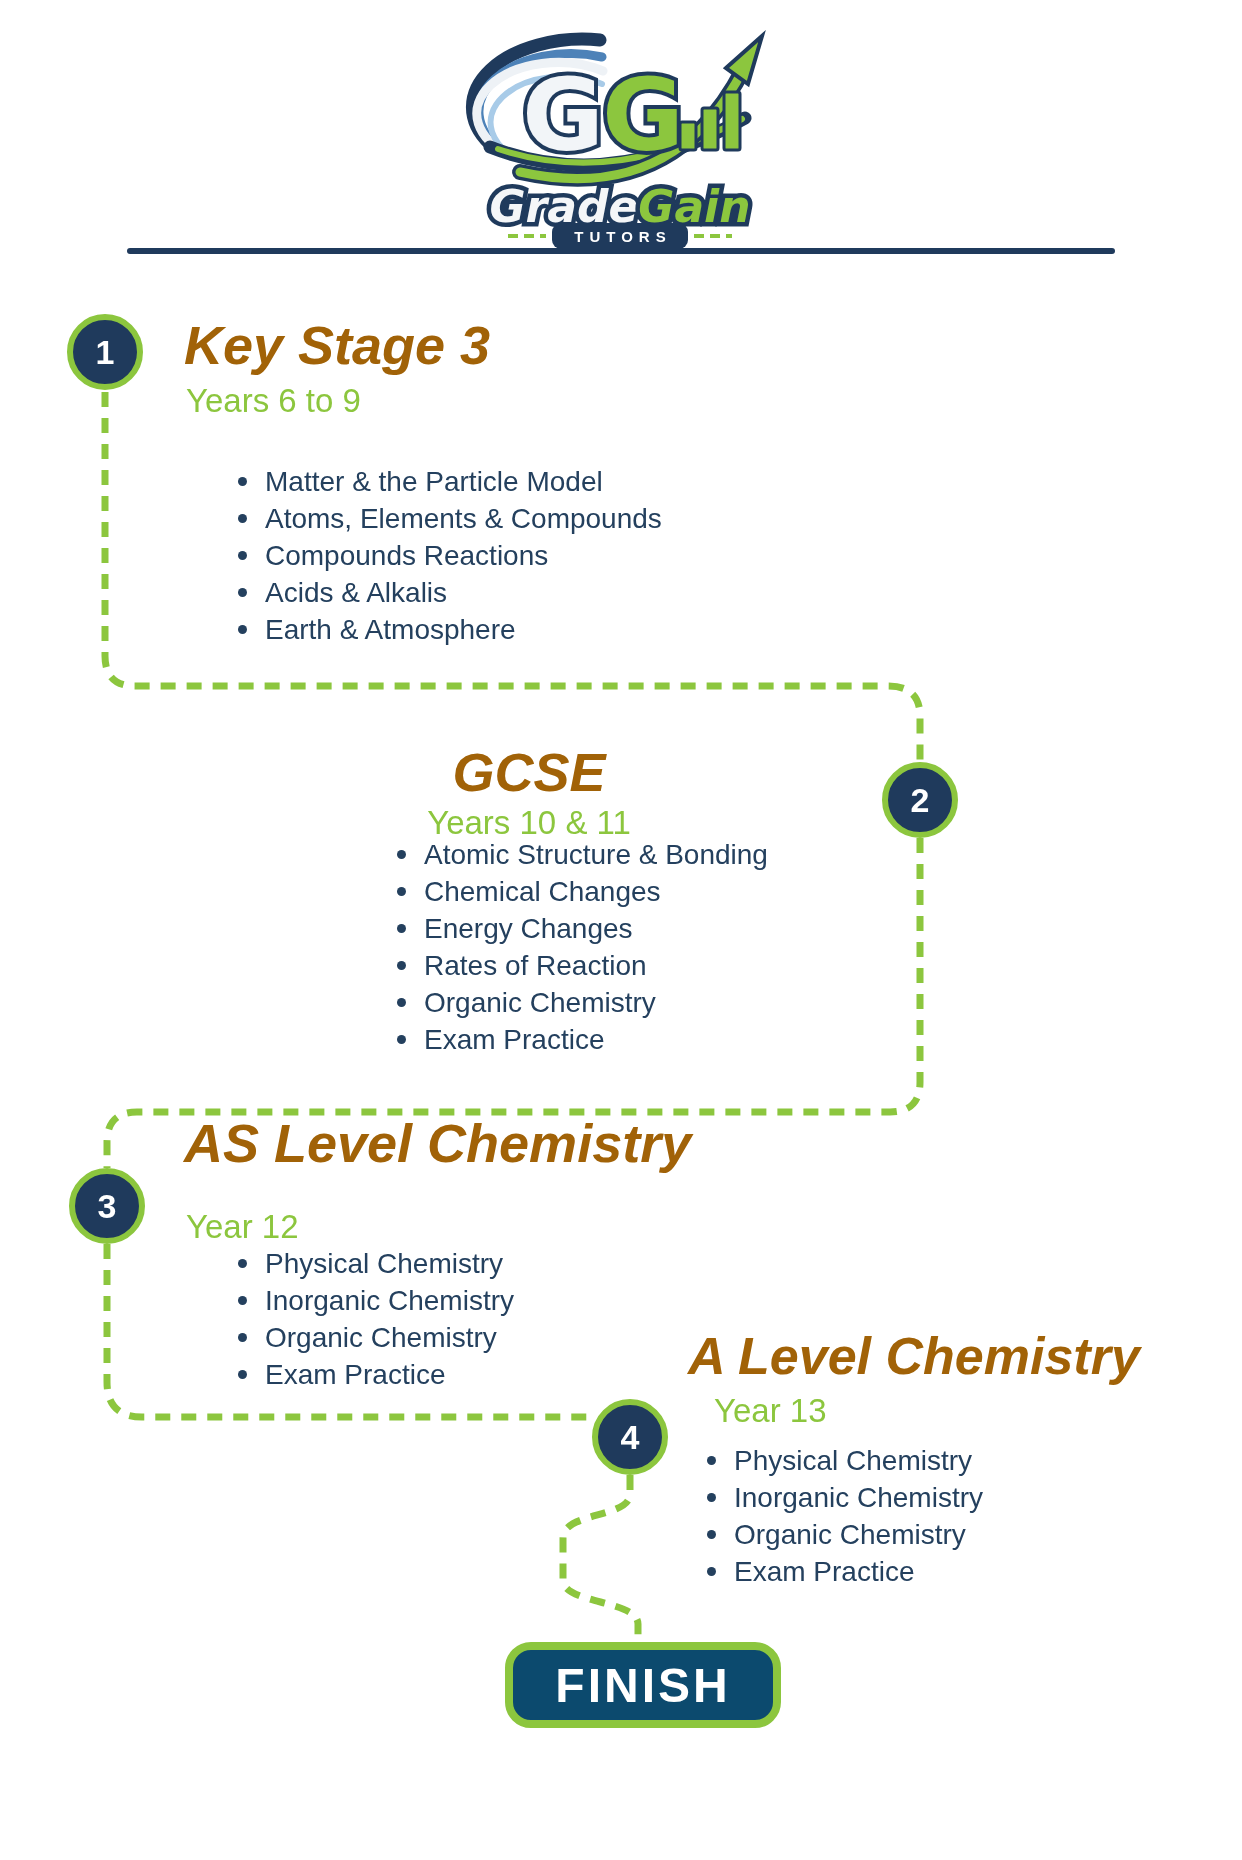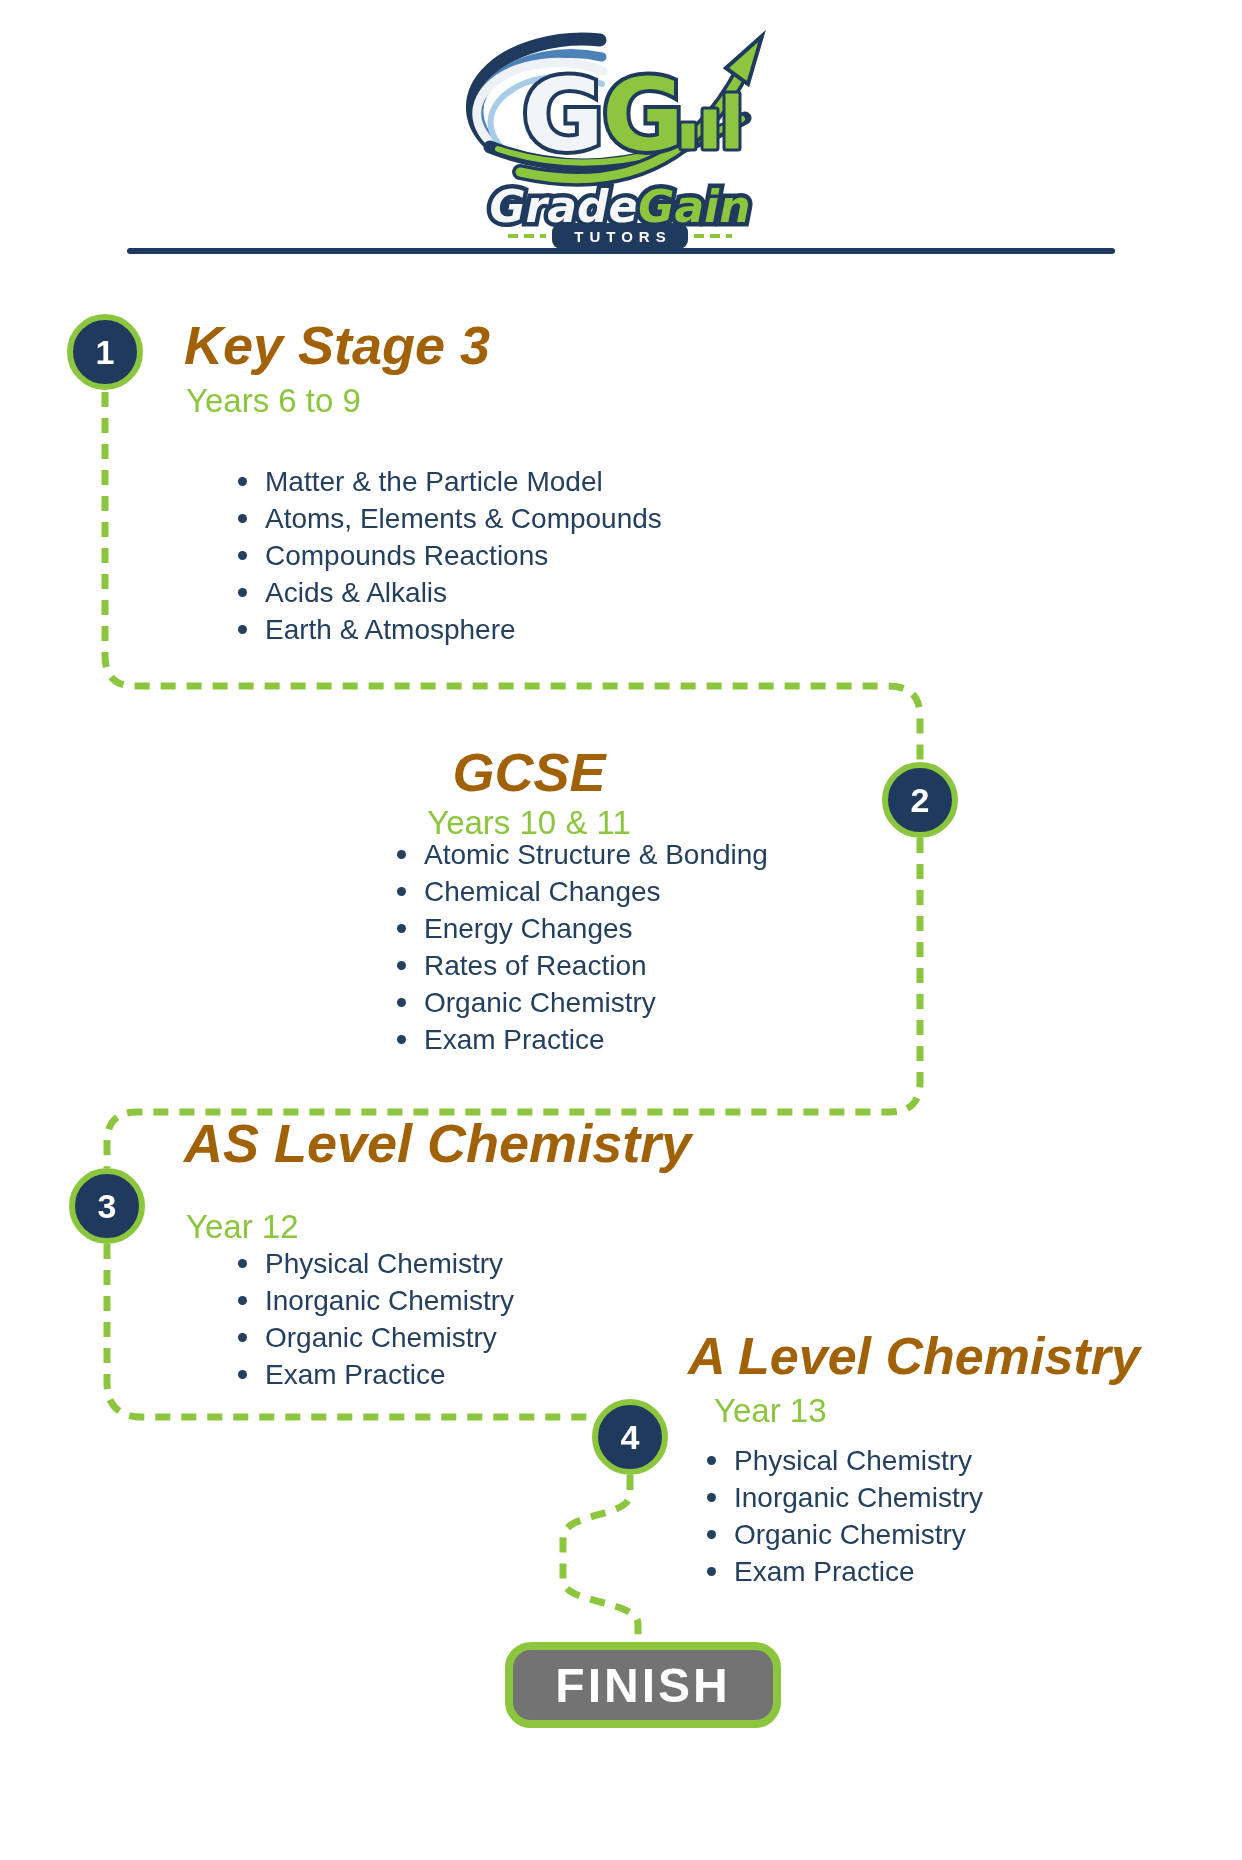--- a/index.html
+++ b/index.html
@@ -27,21 +27,21 @@
   ul.bullets li{
     position:relative;font-size:28px;line-height:37px;color:#24405e;white-space:nowrap;
   }
   ul.bullets li::before{
     content:"";position:absolute;left:-27px;top:14px;width:9px;height:9px;border-radius:50%;background:#24405e;
   }
   .center-block{left:0;width:1058px;text-align:center;}
   
   .finish{
     box-sizing:border-box;left:505px;top:1642px;width:276px;height:86px;
-    background:#737373;border:8px solid #8cc63e;border-radius:26px;
+    background:#0c4a6e;border:8px solid #8cc63e;border-radius:26px;
     display:flex;align-items:center;justify-content:center;
     color:#ffffff;font-size:48px;font-weight:700;letter-spacing:3px;
   }
 </style>
 </head>
 <body>
 
 <div class="canvas">
 
   <svg class="abs" style="left:460px;top:22px;" width="320" height="230" viewBox="0 0 320 230">

